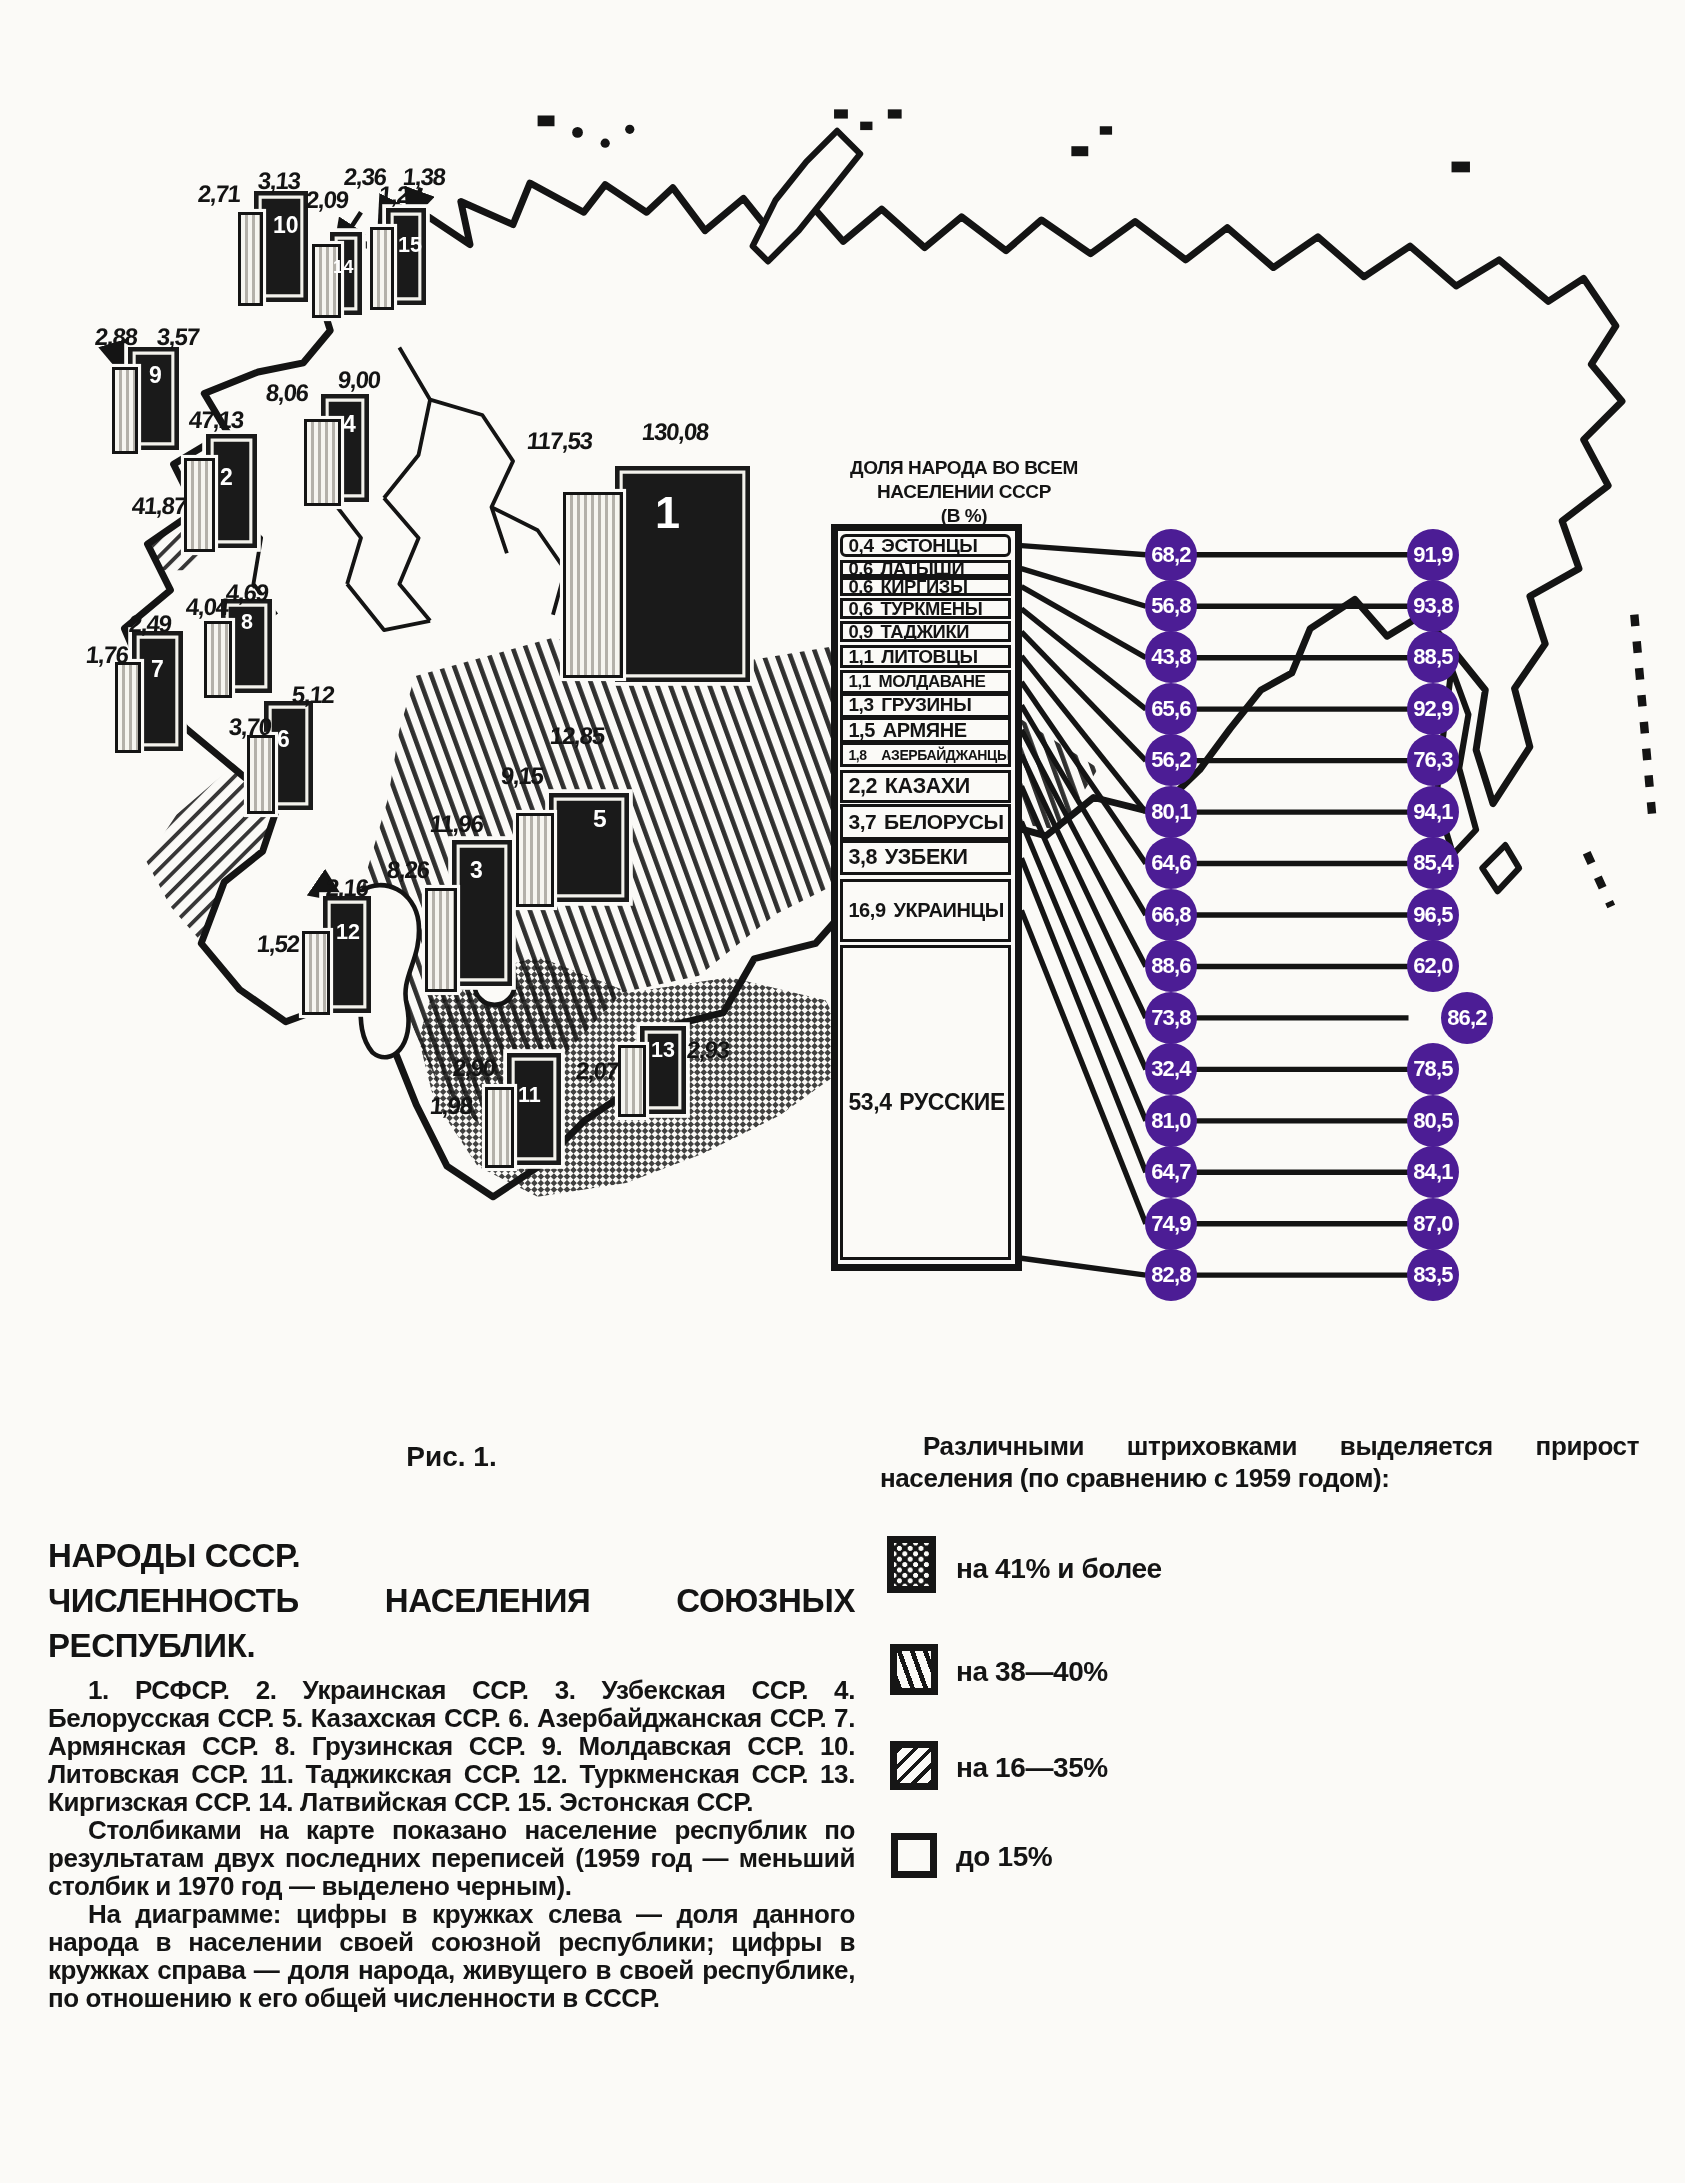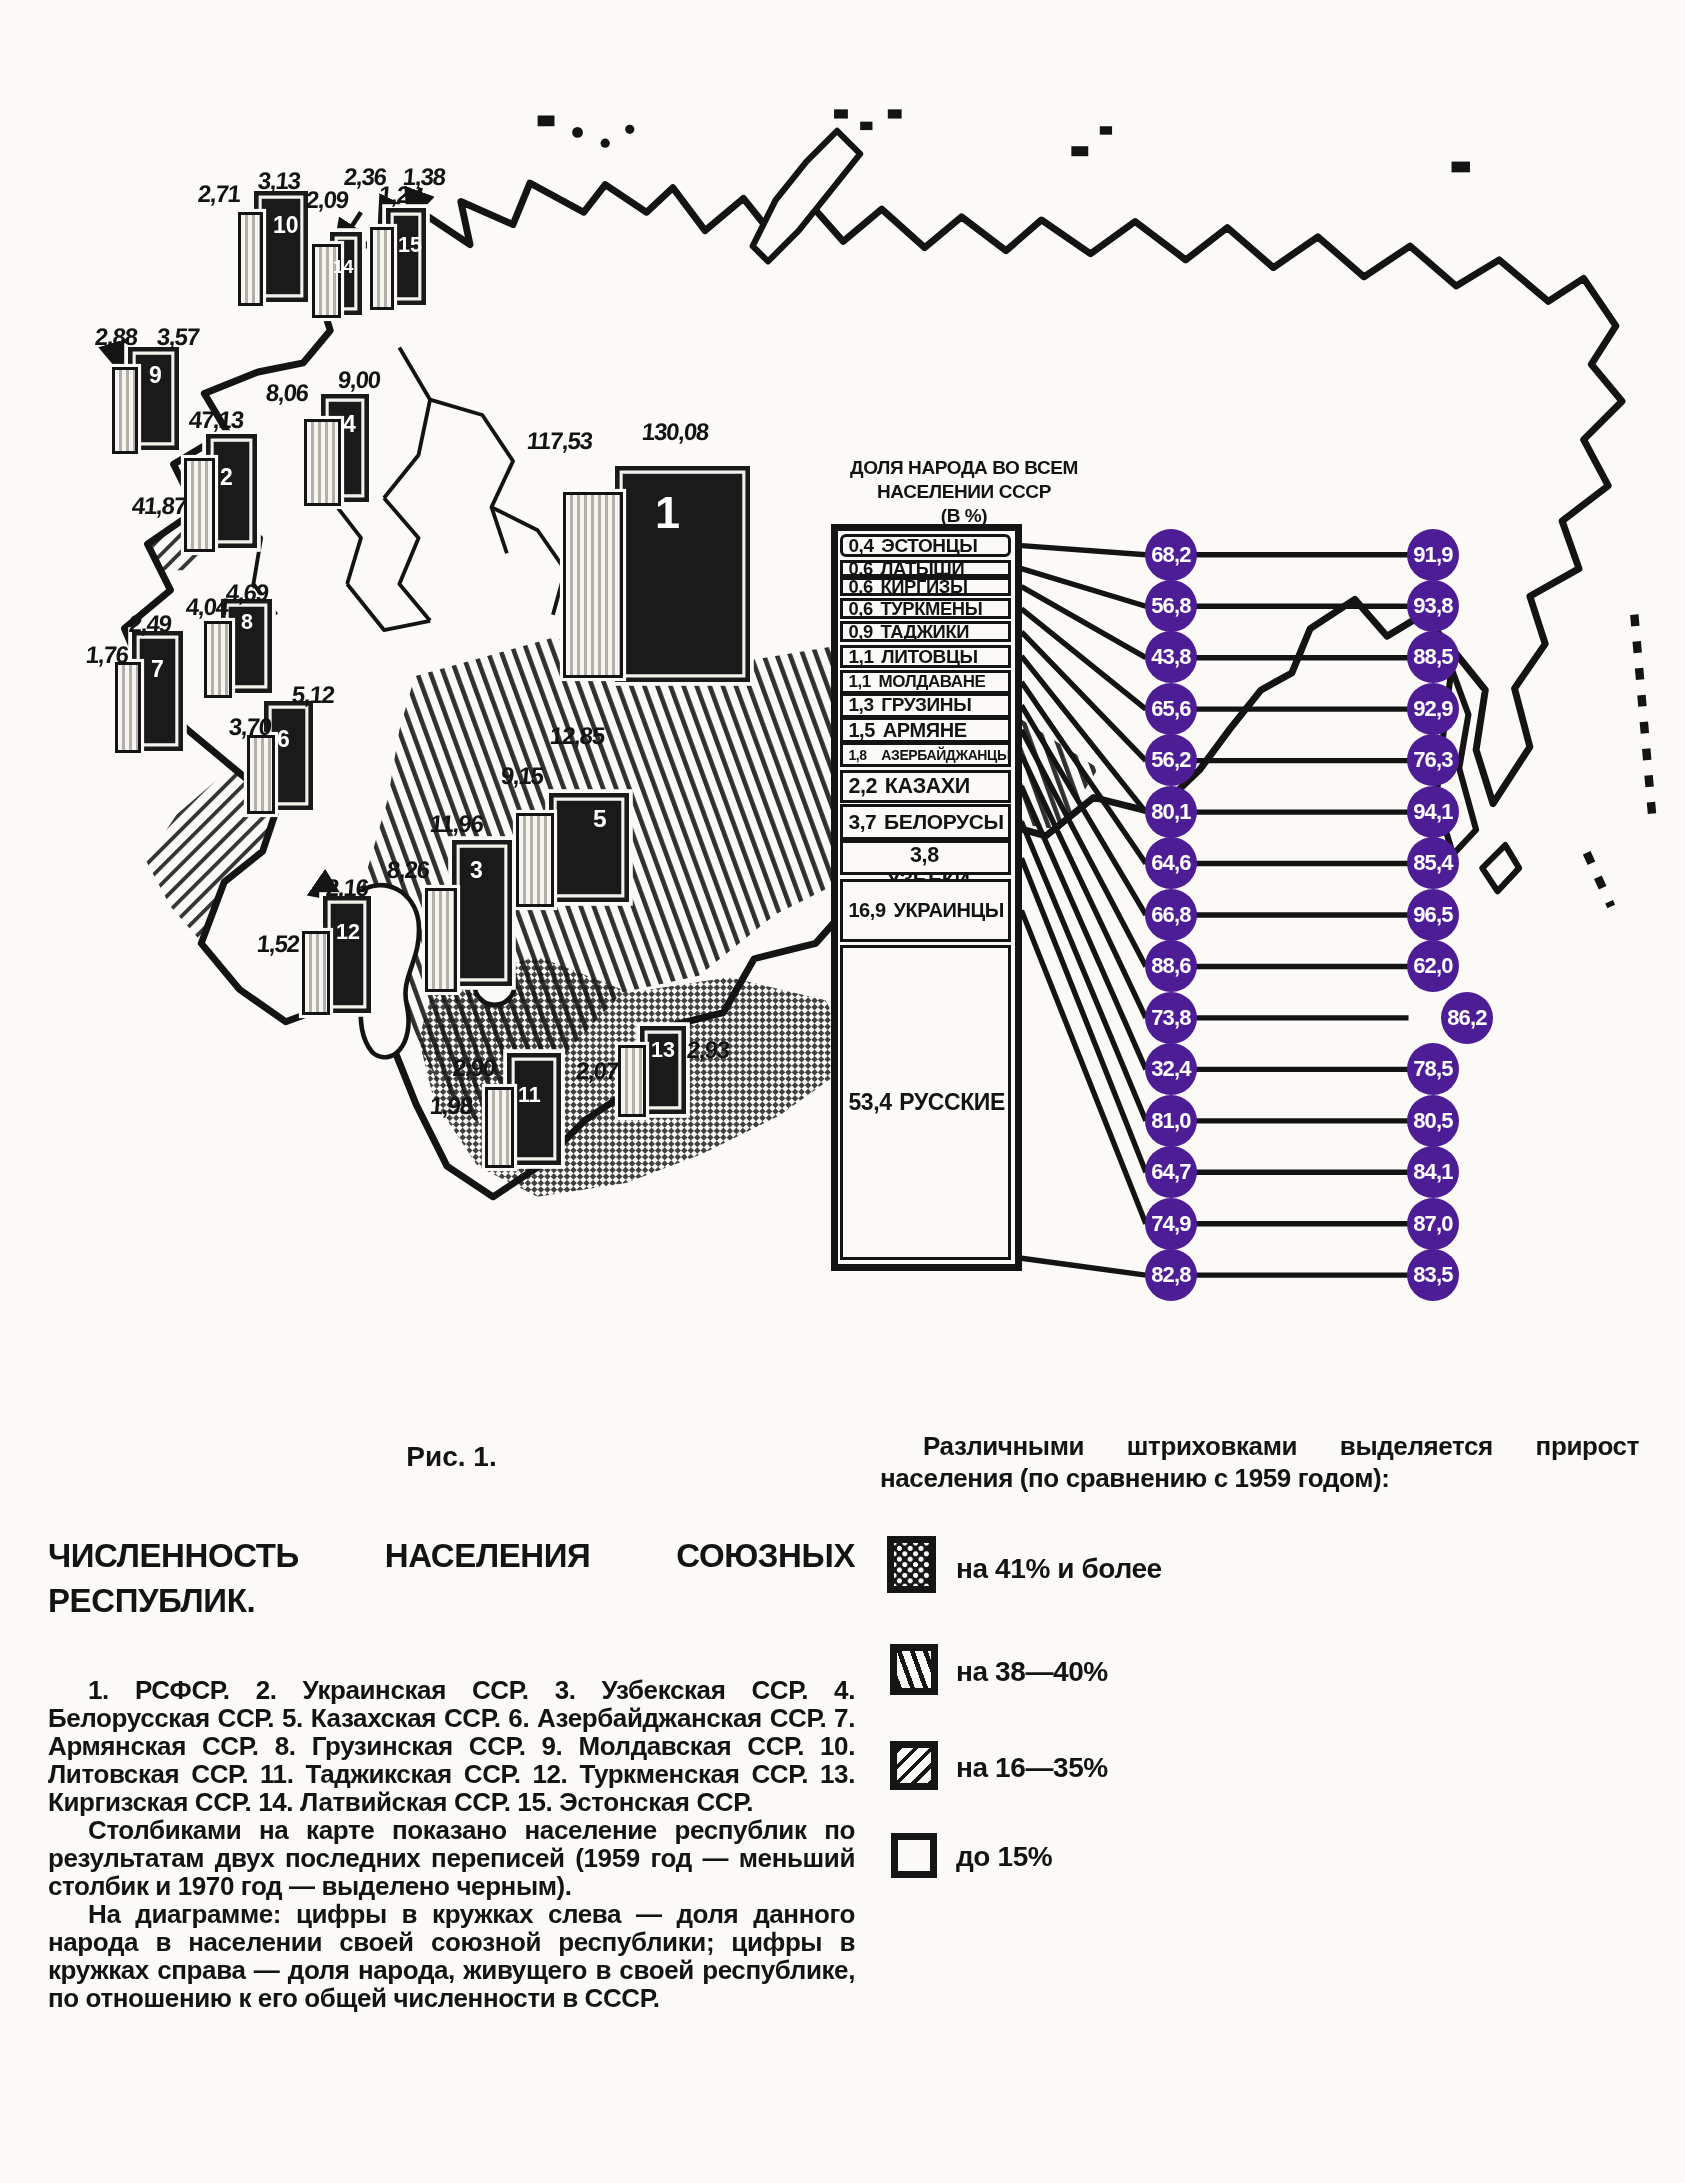--- a/index.html
+++ b/index.html
@@ -163,20 +163,21 @@
   <div id="share-header">
     <div>ДОЛЯ НАРОДА ВО ВСЕМ</div>
     <div>НАСЕЛЕНИИ СССР</div>
     <div>(В %)</div>
   </div>
 
   <div id="table-frame"></div>
 
   <div id="caption">Рис. 1.</div>
   <div id="title-block">
+    <div>НАРОДЫ СССР.</div>
     <div class="title-just">ЧИСЛЕННОСТЬ НАСЕЛЕНИЯ СОЮЗНЫХ</div>
     <div>РЕСПУБЛИК.</div>
   </div>
   <div id="paras">
     <p>1. РСФСР. 2. Украинская ССР. 3. Узбекская ССР. 4. Белорусская ССР. 5. Казахская ССР. 6. Азербайджанская ССР. 7. Армянская ССР. 8. Грузинская ССР. 9. Молдавская ССР. 10. Литовская ССР. 11. Таджикская ССР. 12. Туркменская ССР. 13. Киргизская ССР. 14. Латвийская ССР. 15. Эстонская ССР.</p>
     <p>Столбиками на карте показано население республик по результатам двух последних переписей (1959 год — меньший столбик и 1970 год — выделено черным).</p>
     <p>На диаграмме: цифры в кружках слева — доля данного народа в населении своей союзной республики; цифры в кружках справа — доля народа, живущего в своей республике, по отношению к его общей численности в СССР.</p>
   </div>
 
   <div id="legend-intro">Различными штриховками выделяется прирост населения (по сравнению с 1959 годом):</div>
@@ -309,21 +310,21 @@
       <span>АЗЕРБАЙДЖАНЦЫ</span>
     </div>
     <div class="trow" style="left: 840px; top: 770px; width: 171px; height: 33px; font-size: 21.5px;">
       <span class="tshare">2,2</span>
       <span>КАЗАХИ</span>
     </div>
     <div class="trow" style="left: 840px; top: 804px; width: 171px; height: 36px; font-size: 21px;">
       <span class="tshare">3,7</span>
       <span>БЕЛОРУСЫ</span>
     </div>
-    <div class="trow" style="left: 840px; top: 840px; width: 171px; height: 35px; font-size: 21.5px; flex-direction: column;">
+    <div class="trow" style="left: 840px; top: 840px; width: 171px; height: 35px; font-size: 21.5px;">
       <span class="tshare">3,8</span>
       <span>УЗБЕКИ</span>
     </div>
     <div class="trow" style="left: 840px; top: 879px; width: 171px; height: 63px; font-size: 20px;">
       <span class="tshare">16,9</span>
       <span>УКРАИНЦЫ</span>
     </div>
     <div class="trow" style="left: 840px; top: 945px; width: 171px; height: 315px; font-size: 23px;">
       <span class="tshare">53,4</span>
       <span>РУССКИЕ</span>

